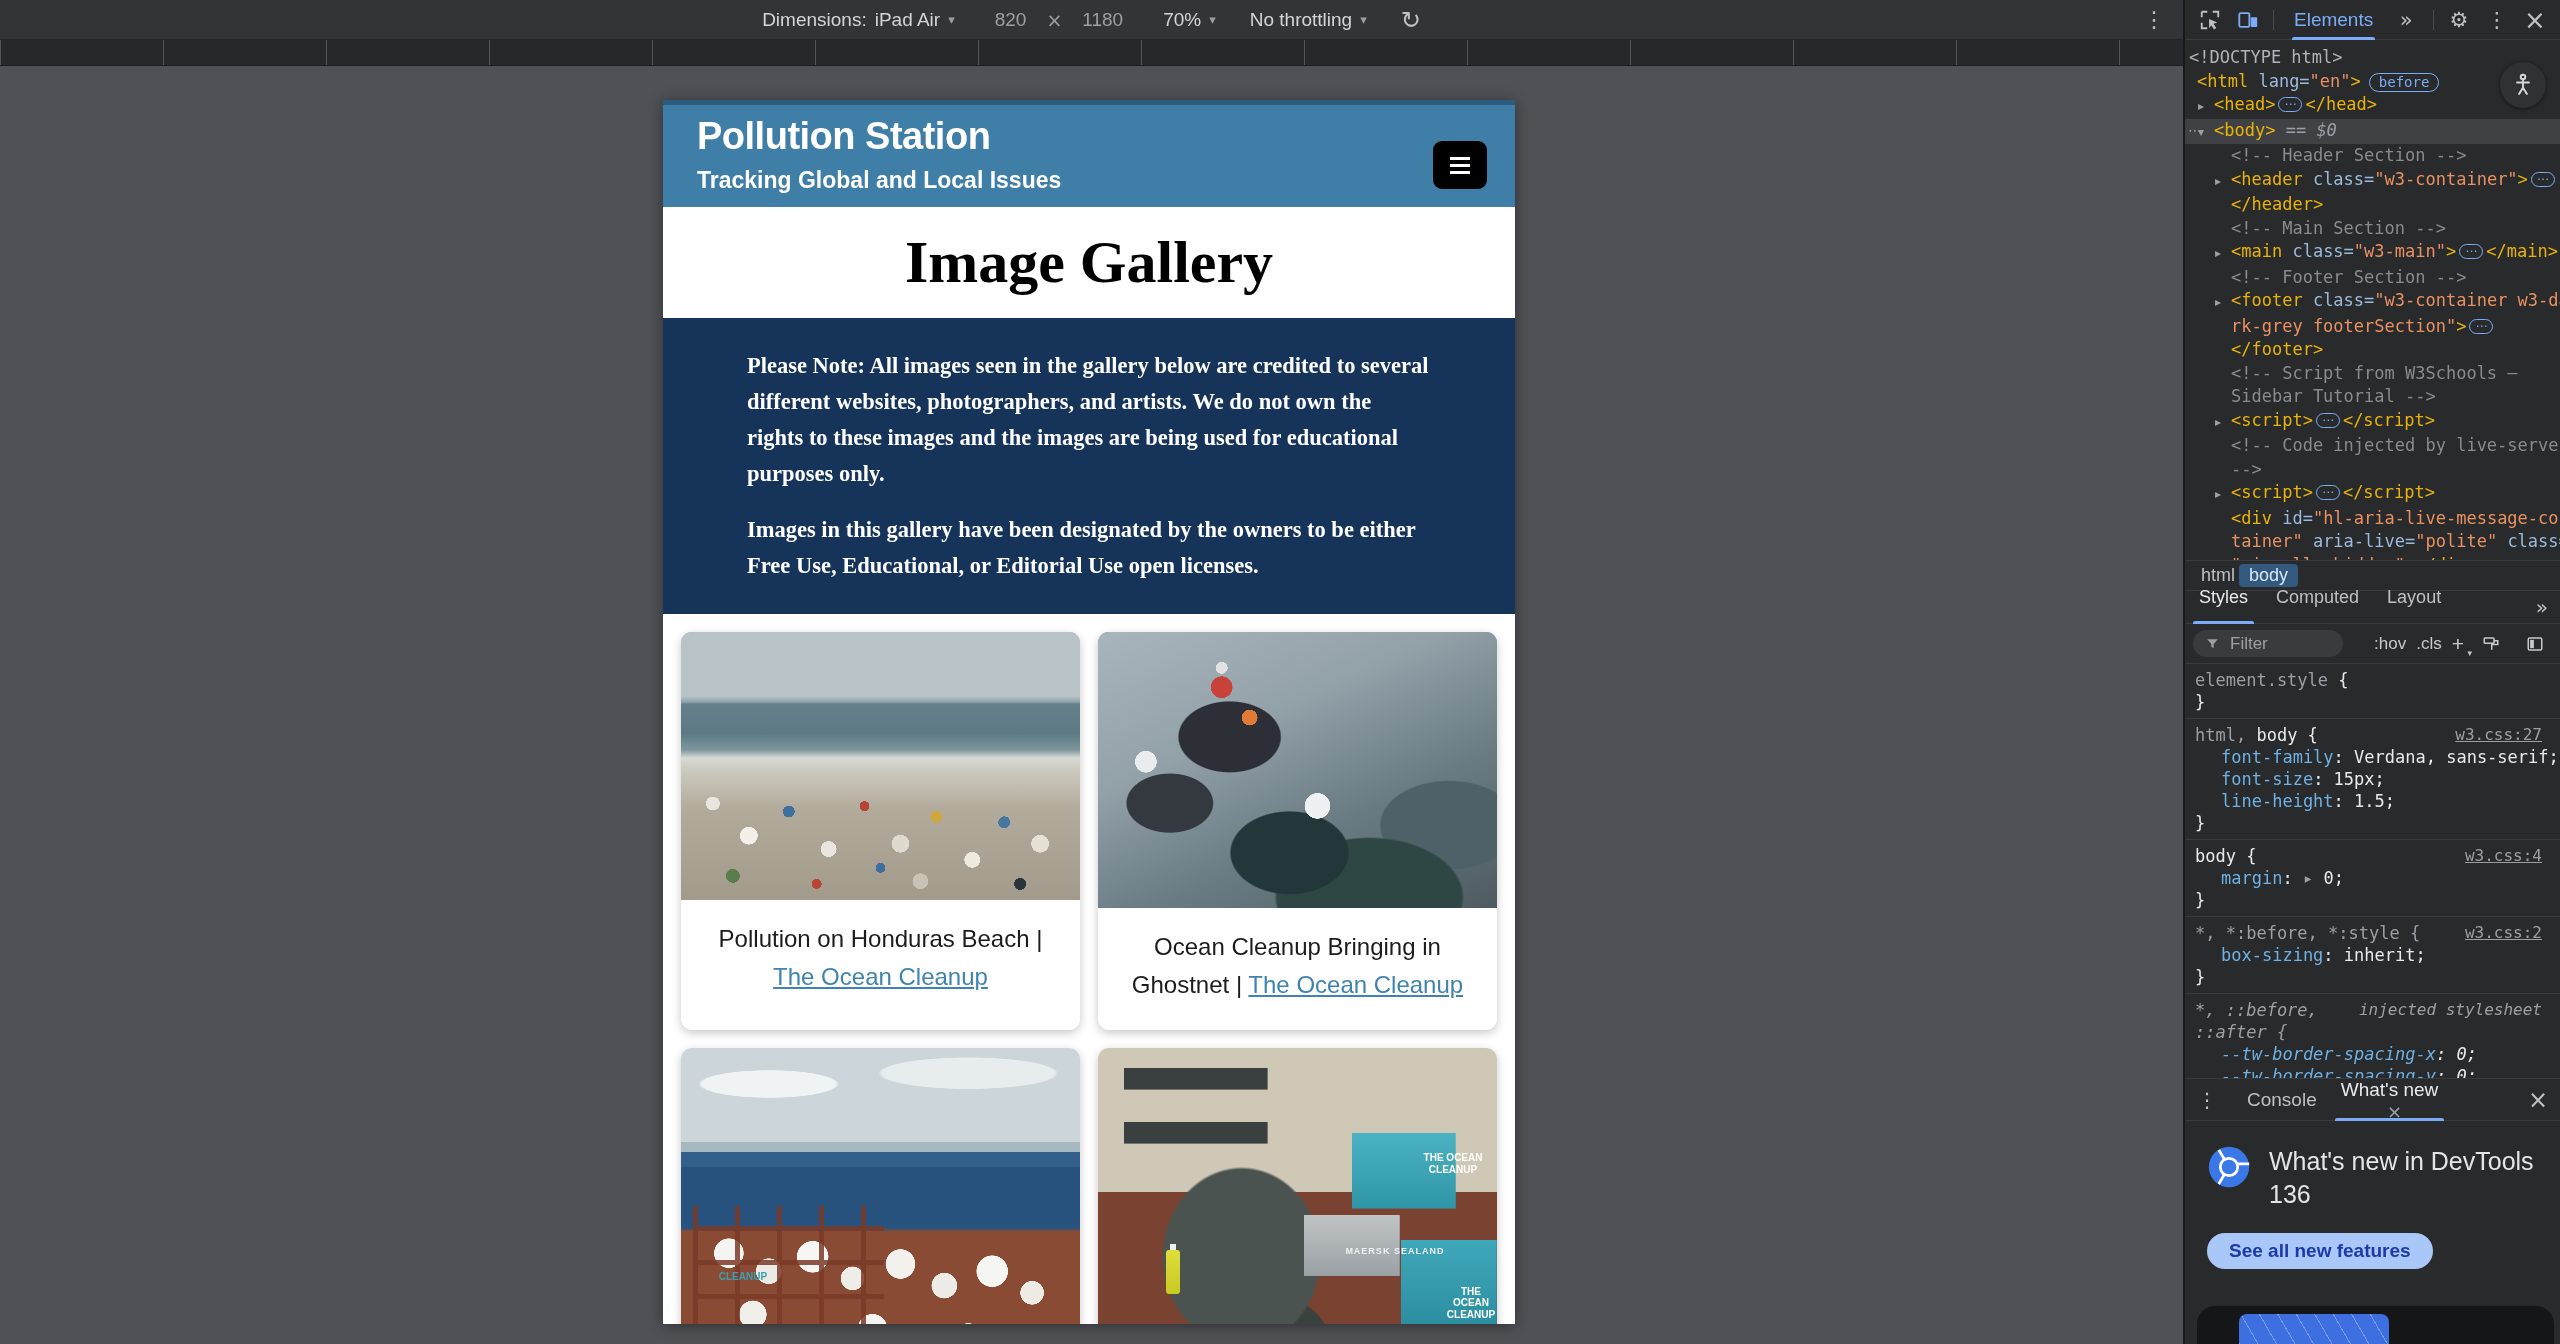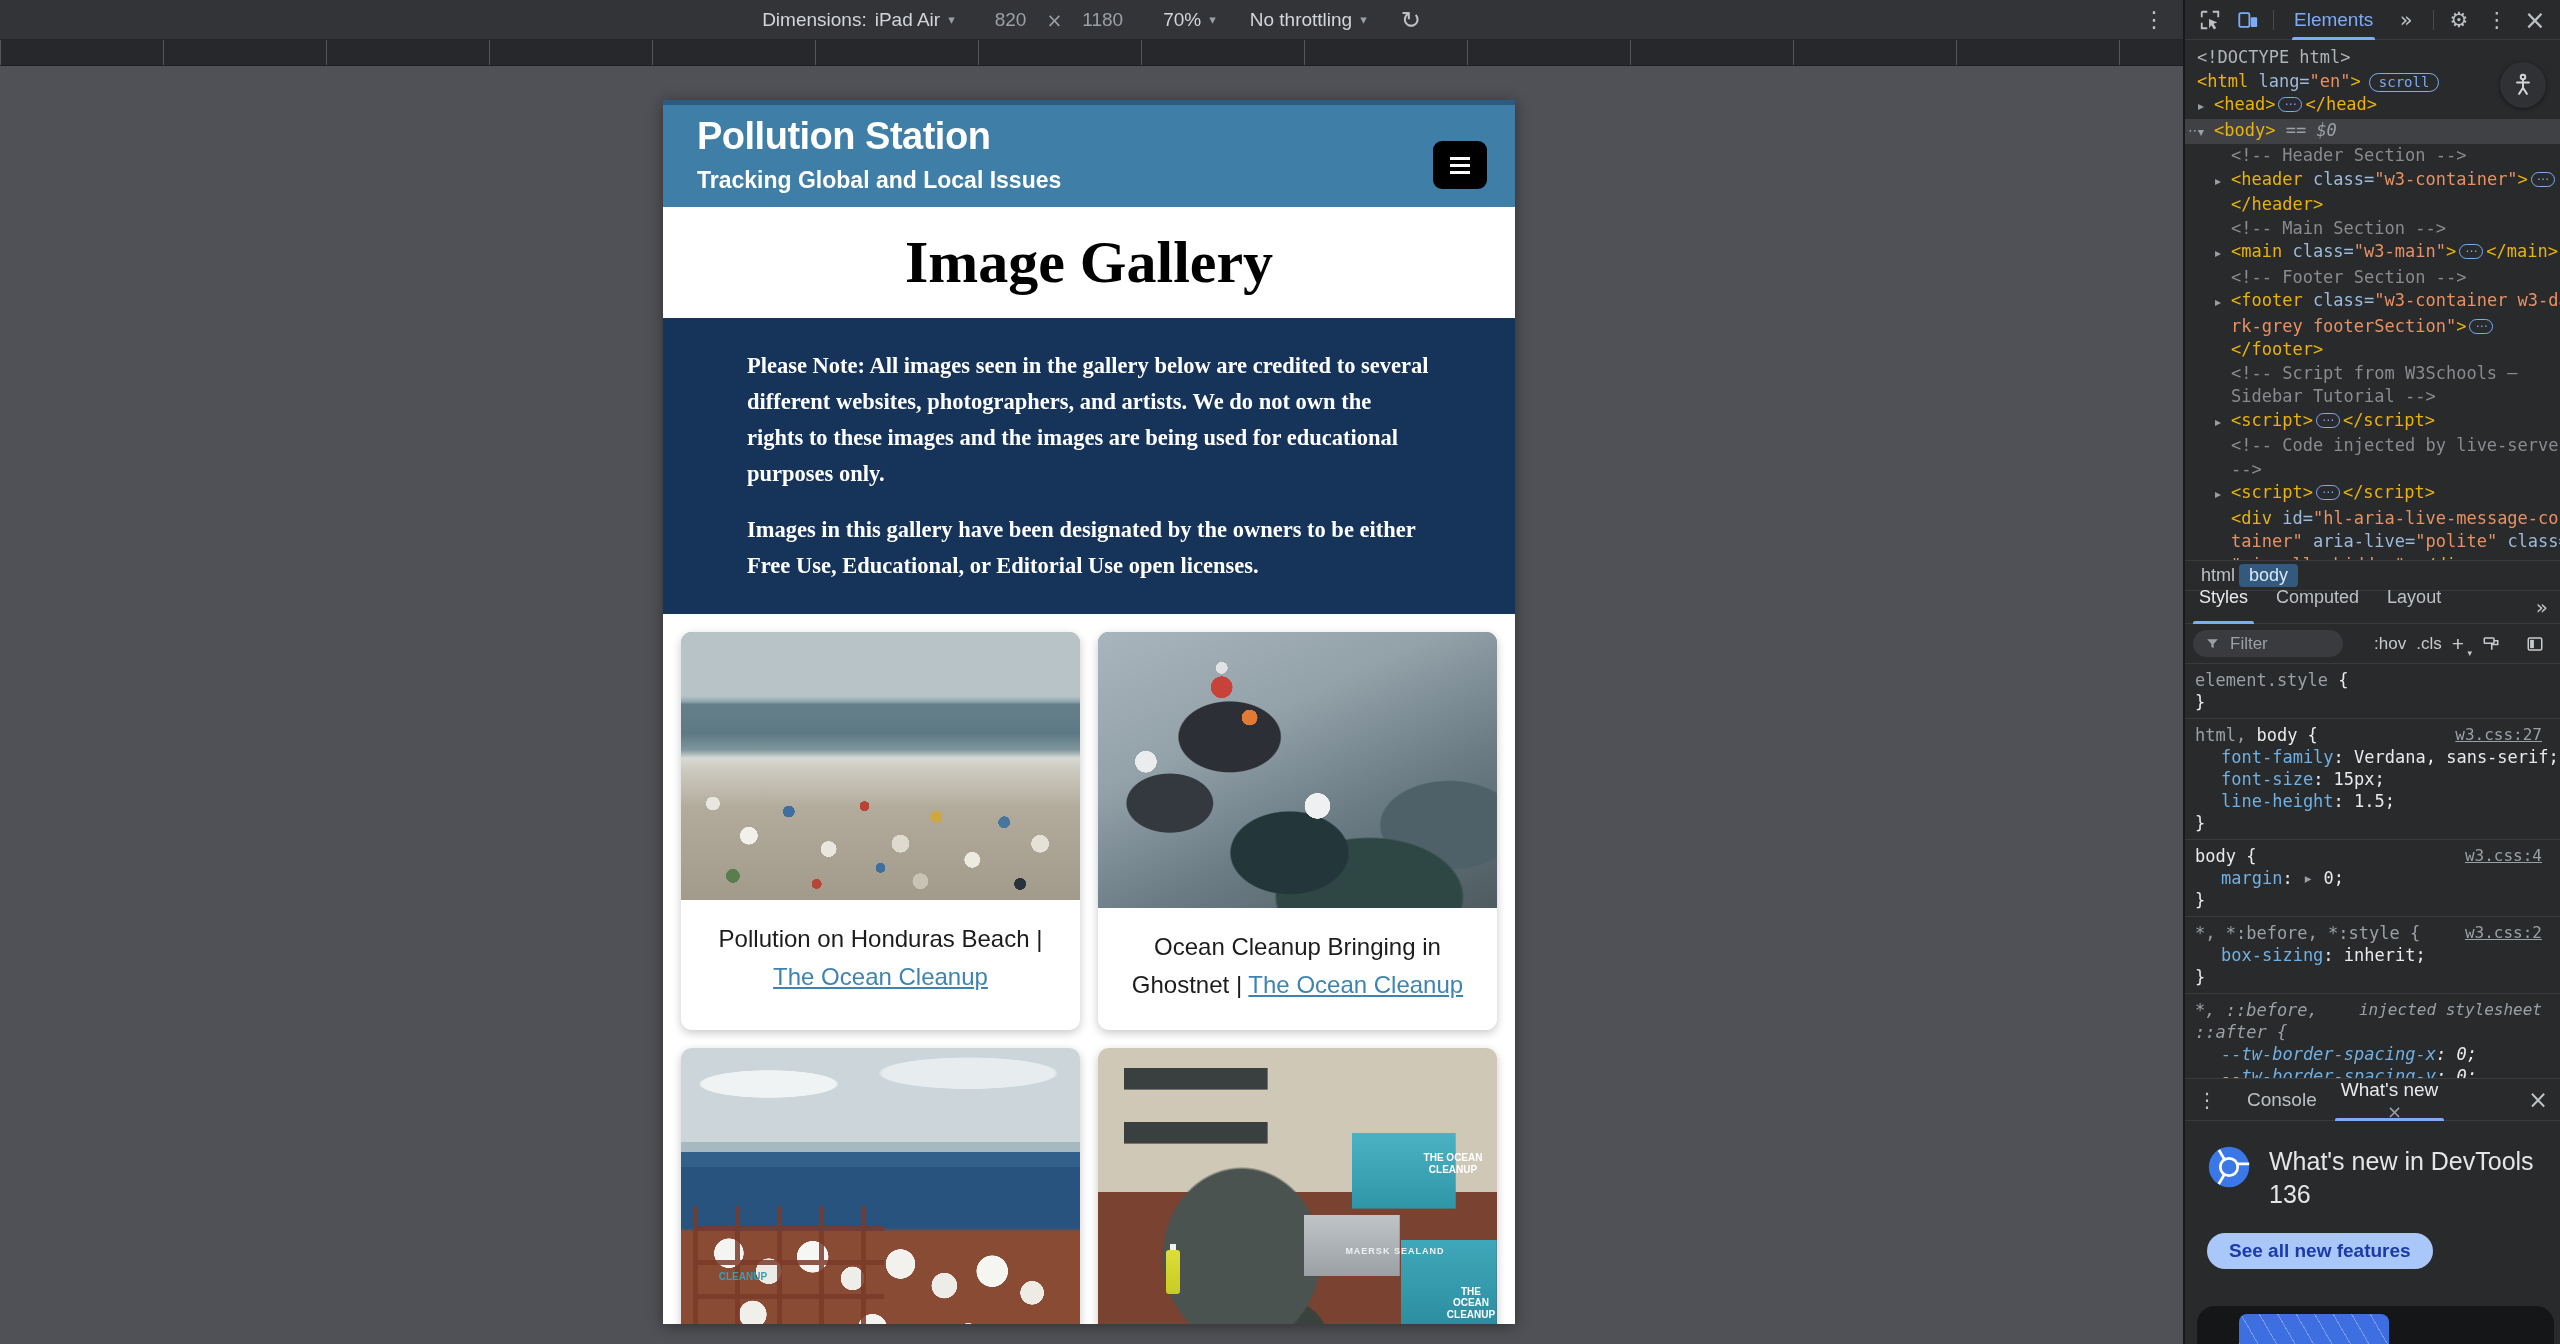--- a/index.html
+++ b/index.html
@@ -338,22 +338,22 @@
       <span class="tbtn tgly tclose glyph">×</span>
     </div>
 
     <div class="dt-tree" id="tree">
       <span class="a11y-fab">
         <svg width="26" height="26" viewBox="0 0 24 24" fill="none">
           <circle cx="12" cy="4.6" r="2.1" stroke="#d3d5d8" stroke-width="1.8"></circle>
           <path d="M12 7.6v7M6.5 9.6h11M12 14.6L8.4 20.2M12 14.6l3.6 5.6" stroke="#d3d5d8" stroke-width="1.8" stroke-linecap="round"></path>
         </svg>
       </span>
-    <div class="tl" style="padding-left: 12px;"><span class="c-doc">&lt;!DOCTYPE html&gt;</span></div>
-        <div class="tl" style="padding-left: 12px;"><span class="c-tag">&lt;html </span><span class="c-attr">lang=</span><span class="c-val">"en"</span><span class="c-tag">&gt;</span><span class="badge">scroll</span></div>
+    <div class="tl" style="padding-left: 4px;"><span class="c-doc">&lt;!DOCTYPE html&gt;</span></div>
+        <div class="tl" style="padding-left: 12px;"><span class="c-tag">&lt;html </span><span class="c-attr">lang=</span><span class="c-val">"en"</span><span class="c-tag">&gt;</span><span class="badge">before</span></div>
         <div class="tl" style="padding-left: 29px;"><span class="arrow">▸</span><span class="c-tag">&lt;head&gt;</span><span class="cpill">⋯</span><span class="c-tag">&lt;/head&gt;</span></div>
         <div class="tl sel" style="padding-left: 29px;"><span class="gut">⋯</span><span class="arrow">▾</span><span class="c-tag">&lt;body&gt;</span><span class="c-gray"> == </span><span class="c-gi">$0</span></div>
         <div class="tl" style="padding-left: 46px;"><span class="c-com">&lt;!-- Header Section --&gt;</span></div>
         <div class="tl" style="padding-left: 46px;"><span class="arrow">▸</span><span class="c-tag">&lt;header </span><span class="c-attr">class=</span><span class="c-val">"w3-container"</span><span class="c-tag">&gt;</span><span class="cpill">⋯</span></div>
         <div class="tl" style="padding-left: 46px;"><span class="c-tag">&lt;/header&gt;</span></div>
         <div class="tl" style="padding-left: 46px;"><span class="c-com">&lt;!-- Main Section --&gt;</span></div>
         <div class="tl" style="padding-left: 46px;"><span class="arrow">▸</span><span class="c-tag">&lt;main </span><span class="c-attr">class=</span><span class="c-val">"w3-main"</span><span class="c-tag">&gt;</span><span class="cpill">⋯</span><span class="c-tag">&lt;/main&gt;</span></div>
         <div class="tl" style="padding-left: 46px;"><span class="c-com">&lt;!-- Footer Section --&gt;</span></div>
         <div class="tl" style="padding-left: 46px;"><span class="arrow">▸</span><span class="c-tag">&lt;footer </span><span class="c-attr">class=</span><span class="c-val">"w3-container w3-da</span></div>
         <div class="tl" style="padding-left: 46px;"><span class="c-val">rk-grey footerSection"</span><span class="c-tag">&gt;</span><span class="cpill">⋯</span></div>

